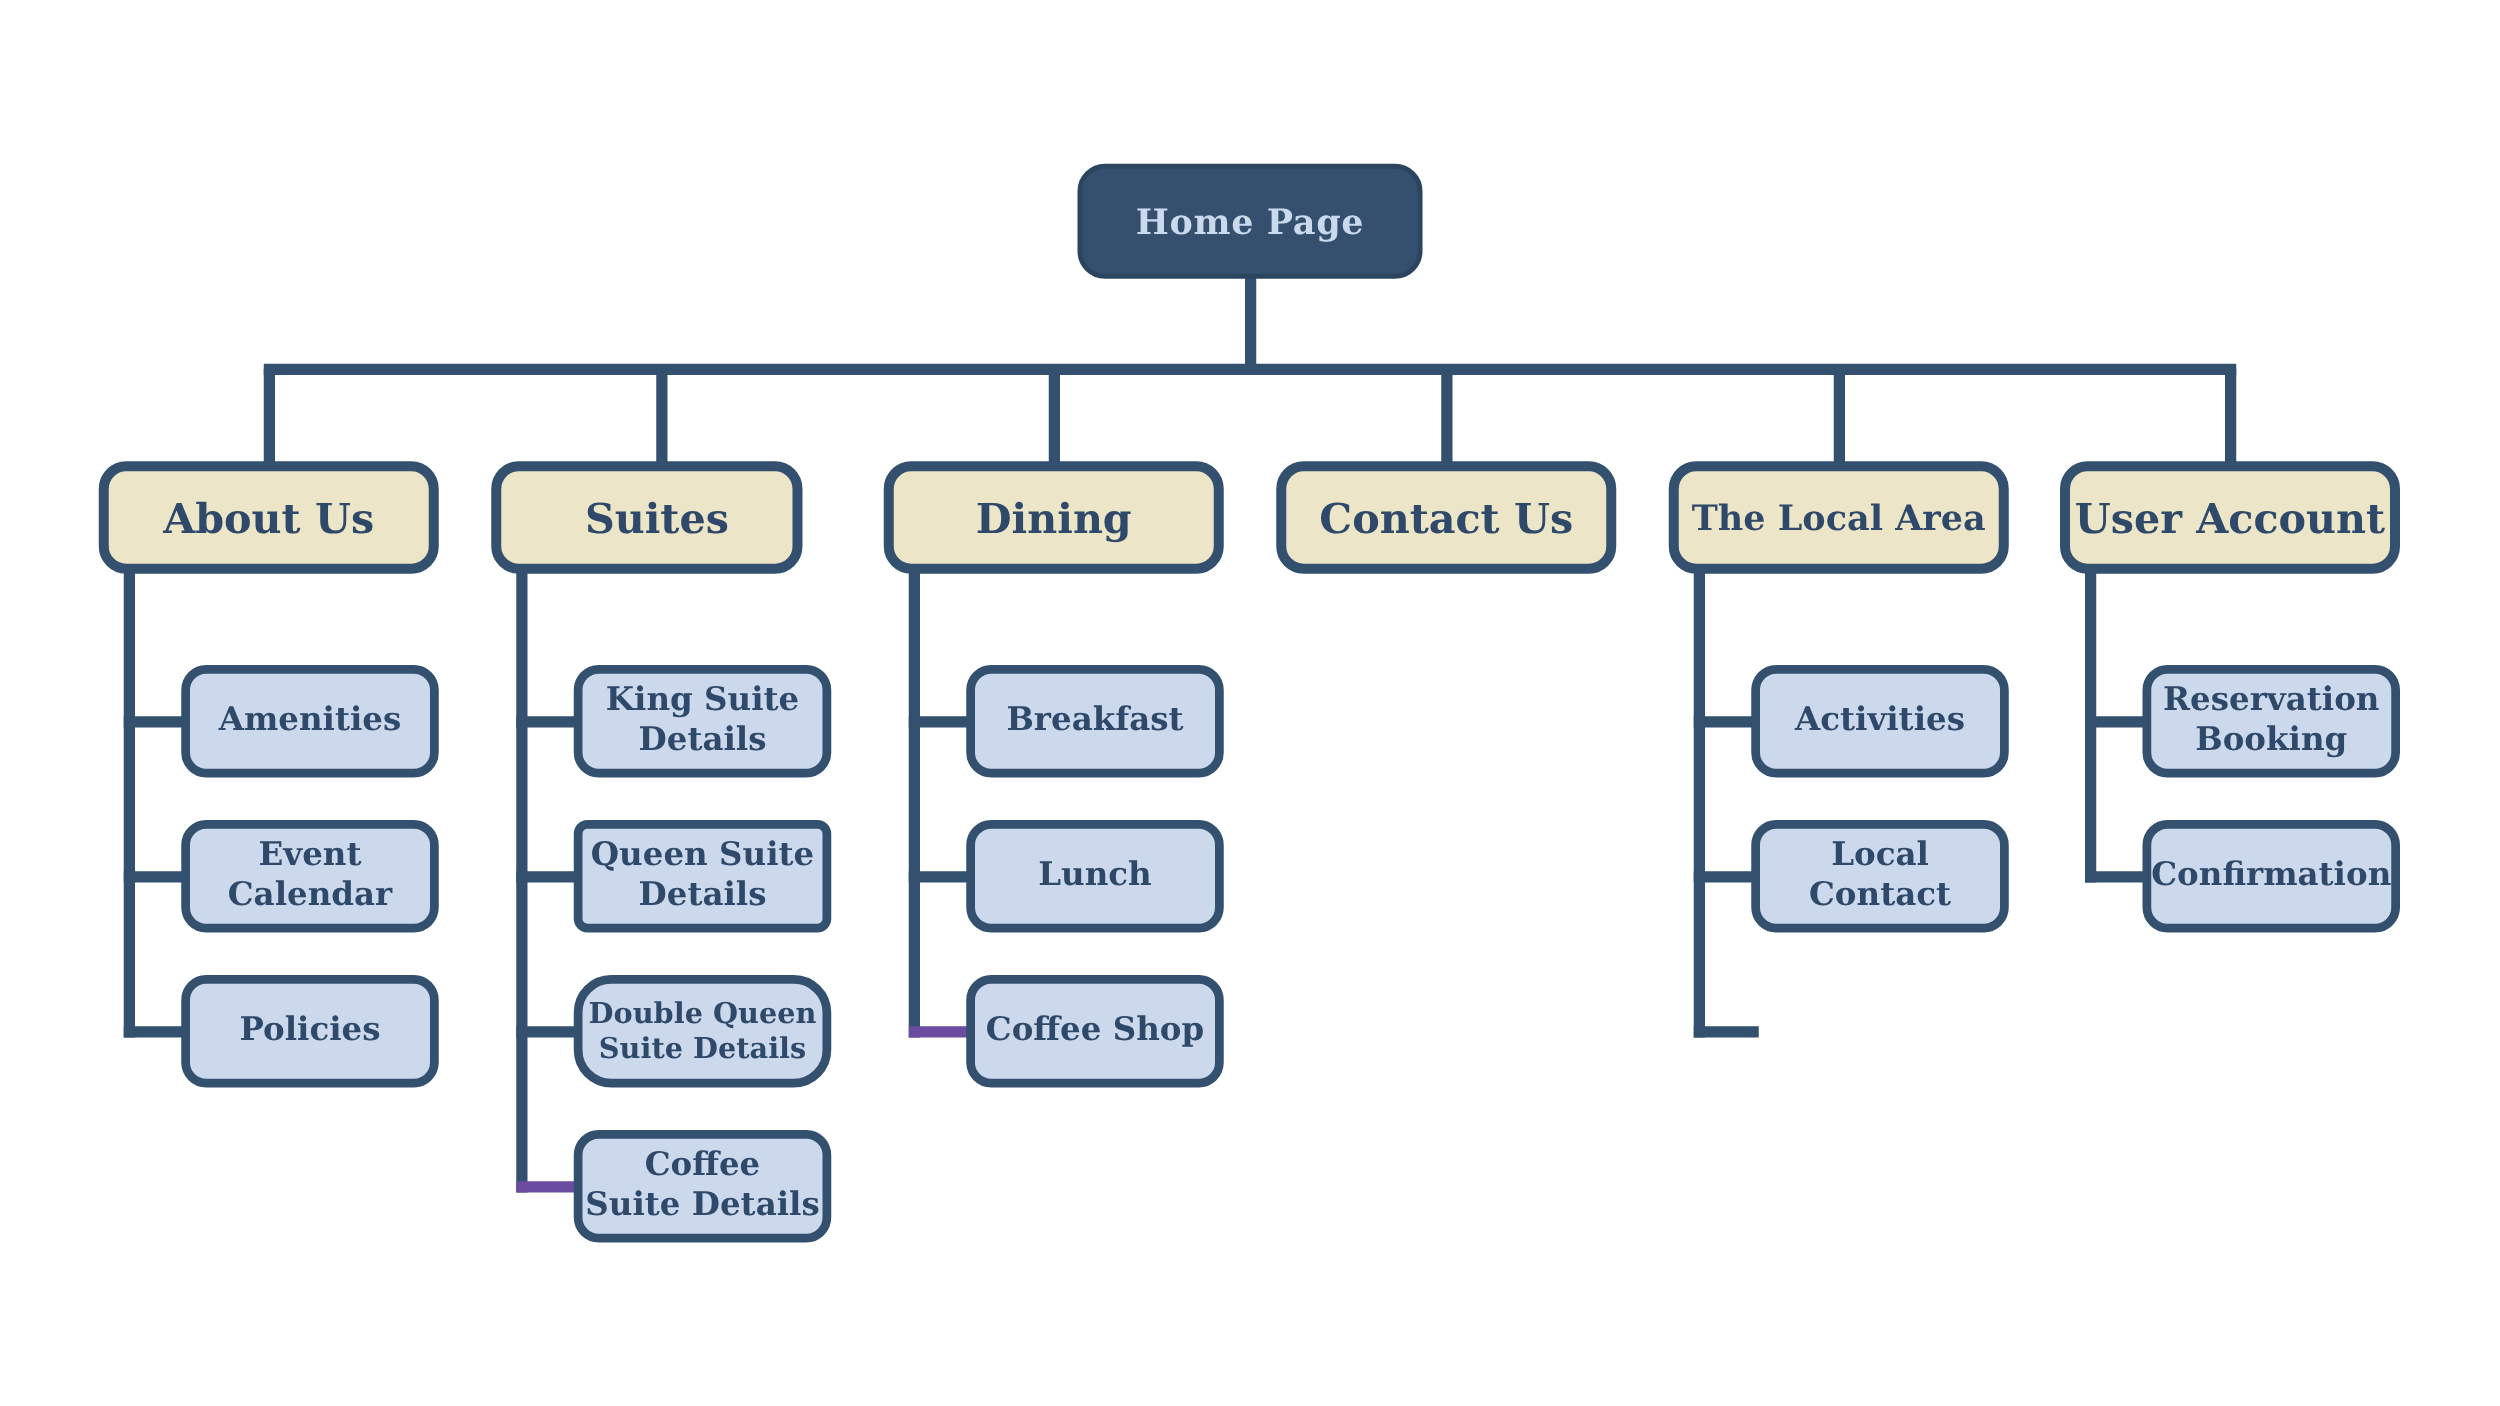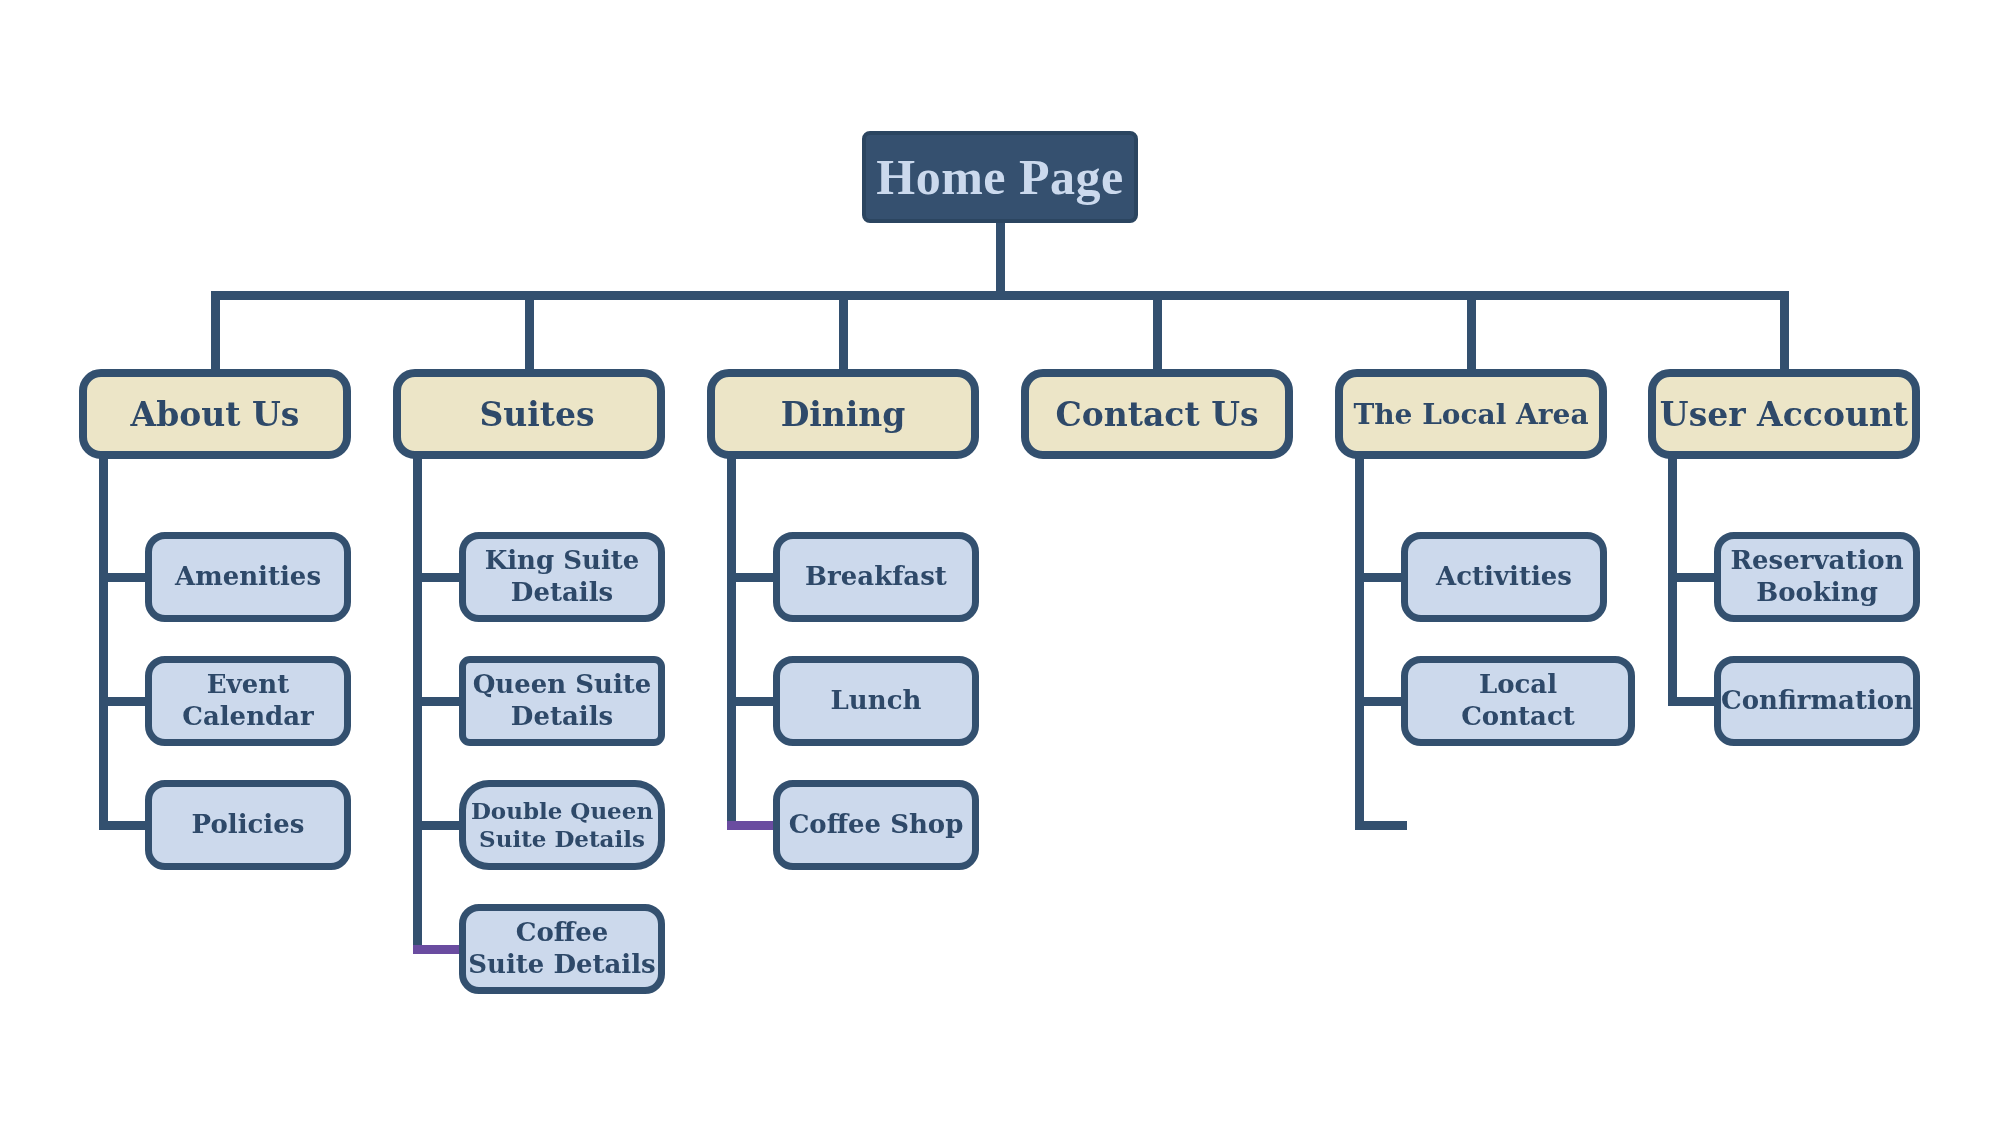--- a/index.html
+++ b/index.html
@@ -17,24 +17,23 @@
     position:absolute;
     box-sizing:border-box;
     display:flex;
     flex-direction:column;
     align-items:center;
     justify-content:center;
     text-align:center;
   }
   .node span{display:block;}
   .home{
-    border-radius:8px;
-    font-size:50px;
+    border-radius:22px;
+    font-size:28px;
     letter-spacing:0.5px;
-    font-family:Liberation Serif, serif;
   }
   .section{
     border-radius:22px;
     border-style:solid;
     border-width:8px;
     font-size:33px;
   }
   .section.small{font-size:28px;}
   .child{
     border-radius:20px;
@@ -87,21 +86,21 @@
     <div class="node child" style="left: 145px; top: 532px; width: 206px; height: 90px; background: rgb(204, 217, 236); border-color: rgb(51, 80, 111); color: rgb(46, 73, 105);">
       <span>Amenities</span>
     </div>
     <div class="node child" style="left: 145px; top: 656px; width: 206px; height: 90px; background: rgb(204, 217, 236); border-color: rgb(51, 80, 111); color: rgb(46, 73, 105);">
       <span>Event</span>
       <span>Calendar</span>
     </div>
     <div class="node child" style="left: 145px; top: 780px; width: 206px; height: 90px; background: rgb(204, 217, 236); border-color: rgb(51, 80, 111); color: rgb(46, 73, 105);">
       <span>Policies</span>
     </div>
-    <div class="node section" style="left: 393px; top: 369px; width: 272px; height: 90px; background: rgb(236, 229, 199); border-color: rgb(51, 80, 111); color: rgb(46, 73, 105); padding-left: 16px;">
+    <div class="node section" style="left: 393px; top: 369px; width: 249px; height: 90px; background: rgb(236, 229, 199); border-color: rgb(51, 80, 111); color: rgb(46, 73, 105); padding-left: 16px;">
       <span>Suites</span>
     </div>
     <div class="node child" style="left: 459px; top: 532px; width: 206px; height: 90px; background: rgb(204, 217, 236); border-color: rgb(51, 80, 111); color: rgb(46, 73, 105);">
       <span>King Suite</span>
       <span>Details</span>
     </div>
     <div class="node child" style="left: 459px; top: 656px; width: 206px; height: 90px; background: rgb(204, 217, 236); border-color: rgb(51, 80, 111); color: rgb(46, 73, 105); border-radius: 11px;">
       <span>Queen Suite</span>
       <span>Details</span>
     </div>
@@ -127,21 +126,21 @@
     </div>
     <div class="node section" style="left: 1021px; top: 369px; width: 272px; height: 90px; background: rgb(236, 229, 199); border-color: rgb(51, 80, 111); color: rgb(46, 73, 105);">
       <span>Contact Us</span>
     </div>
     <div class="node section small" style="left: 1335px; top: 369px; width: 272px; height: 90px; background: rgb(236, 229, 199); border-color: rgb(51, 80, 111); color: rgb(46, 73, 105);">
       <span>The Local Area</span>
     </div>
     <div class="node child" style="left: 1401px; top: 532px; width: 206px; height: 90px; background: rgb(204, 217, 236); border-color: rgb(51, 80, 111); color: rgb(46, 73, 105);">
       <span>Activities</span>
     </div>
-    <div class="node child" style="left: 1401px; top: 656px; width: 234px; height: 90px; background: rgb(204, 217, 236); border-color: rgb(51, 80, 111); color: rgb(46, 73, 105);">
+    <div class="node child" style="left: 1401px; top: 656px; width: 206px; height: 90px; background: rgb(204, 217, 236); border-color: rgb(51, 80, 111); color: rgb(46, 73, 105);">
       <span>Local</span>
       <span>Contact</span>
     </div>
     <div class="node section" style="left: 1648px; top: 369px; width: 272px; height: 90px; background: rgb(236, 229, 199); border-color: rgb(51, 80, 111); color: rgb(46, 73, 105);">
       <span>User Account</span>
     </div>
     <div class="node child" style="left: 1714px; top: 532px; width: 206px; height: 90px; background: rgb(204, 217, 236); border-color: rgb(51, 80, 111); color: rgb(46, 73, 105);">
       <span>Reservation</span>
       <span>Booking</span>
     </div>

